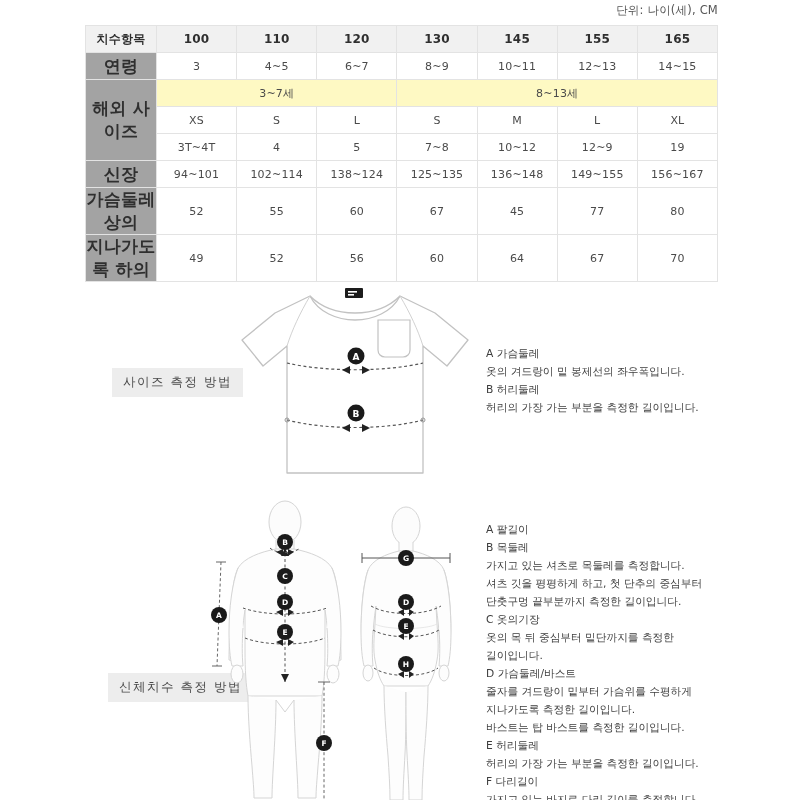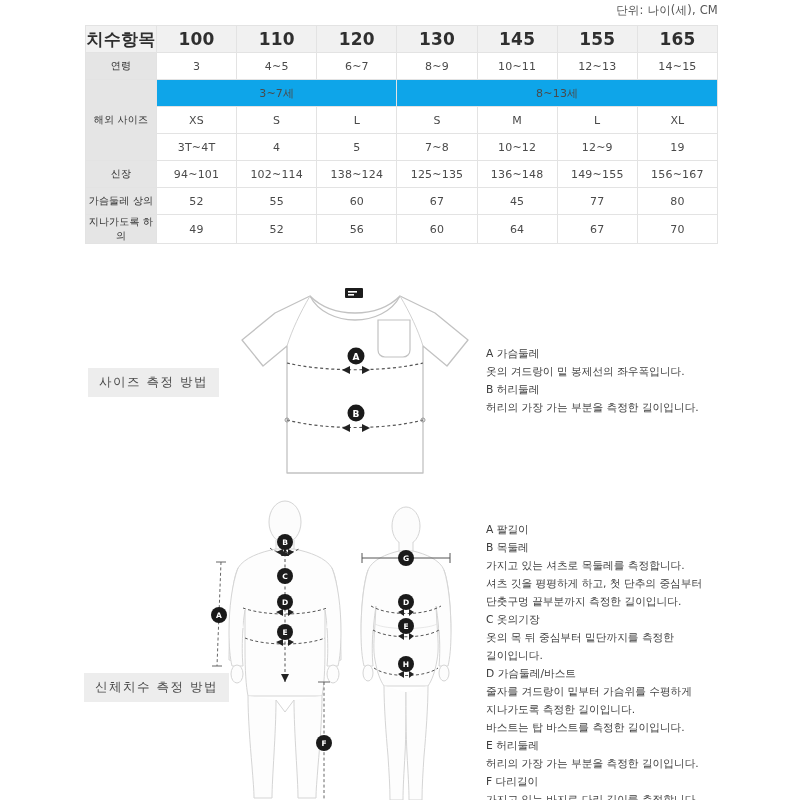--- a/index.html
+++ b/index.html
@@ -35,40 +35,41 @@
     color:#4a4a4a;
     height:26px;
     padding:0;
     background:#ffffff;
     letter-spacing:.2px;
   }
   .size-table td.hdr{
     background:#f1f1f1;
     font-weight:bold;
     color:#2f2f2f;
+    font-size:12px;
+  }
+  .size-table td.rowlbl{
+    background:#a3a3a3;
+    font-weight:bold;
+    color:#2f2f2f;
     font-size:17px;
   }
-  .size-table td.rowlbl{
-    background:#e5e5e5;
-    font-weight:normal;
-    color:#2f2f2f;
-    font-size:10px;
-  }
-  .size-table td.plain{background:#0ea5e9;margin-top:43px;}
+  .size-table td.plain{background:#fef9c3;margin-top:43px;}
   .col-first{width:71px;}
 
   
   .sec-tag{
     position:absolute;
     background:#ededed;
     color:#4a4a4a;
     font-size:12.5px;
     letter-spacing:1.5px;
     padding:6px 11px;
     white-space:nowrap;
+    margin-left:24px;
   }
   #tag-size{left:88px;top:368px;}
   #tag-body{left:84px;top:673px;}
 
   
   .desc{
     position:absolute;
     font-size:10.7px;
     line-height:18px;
     color:#3d3d3d;

